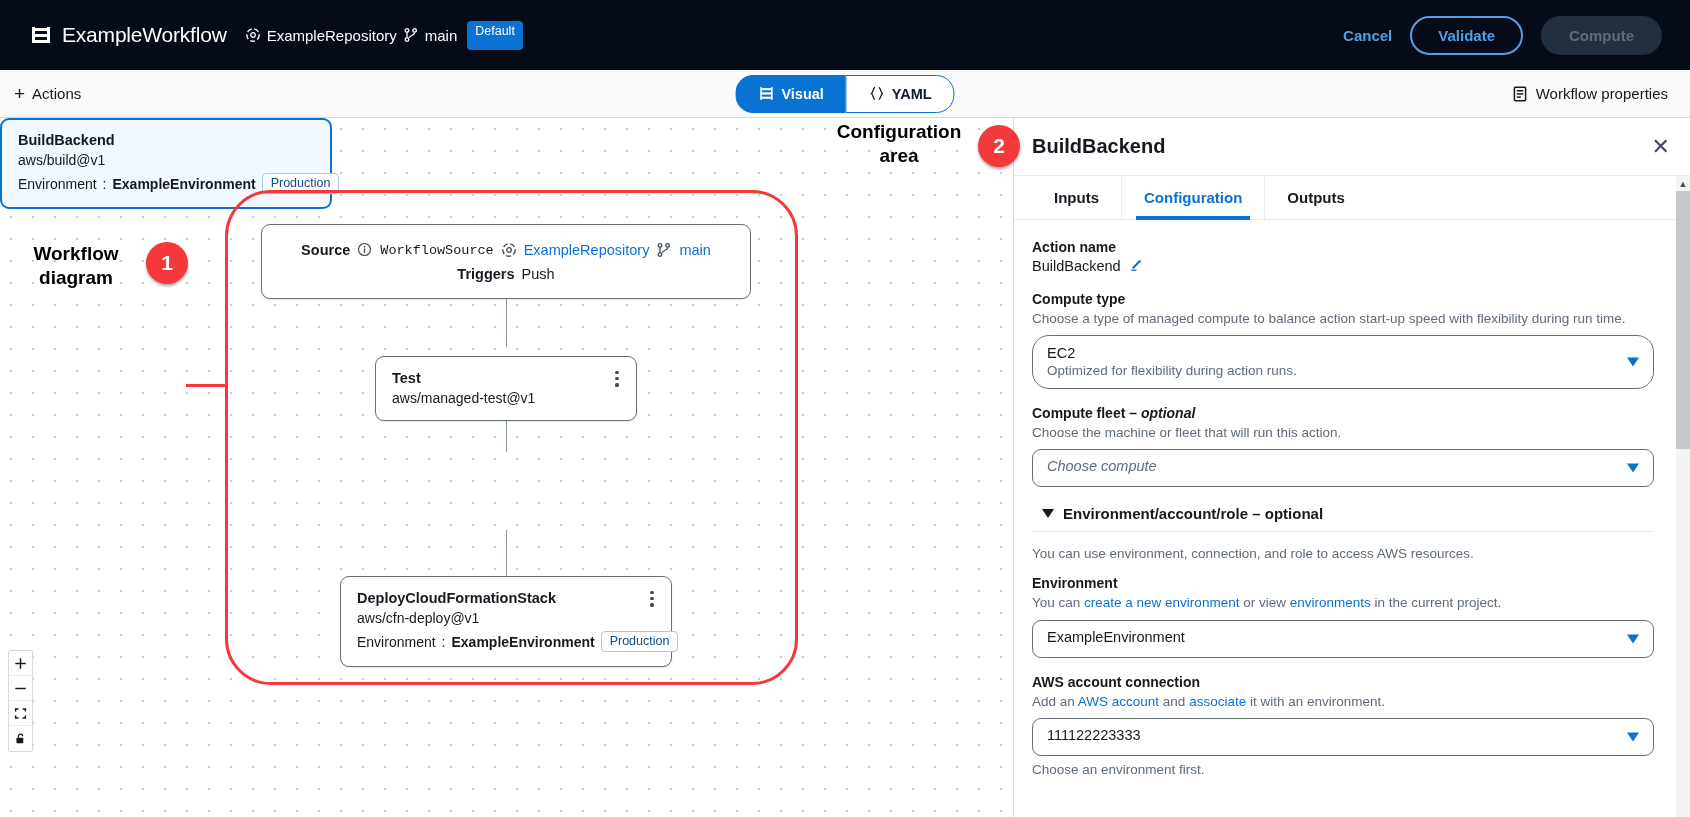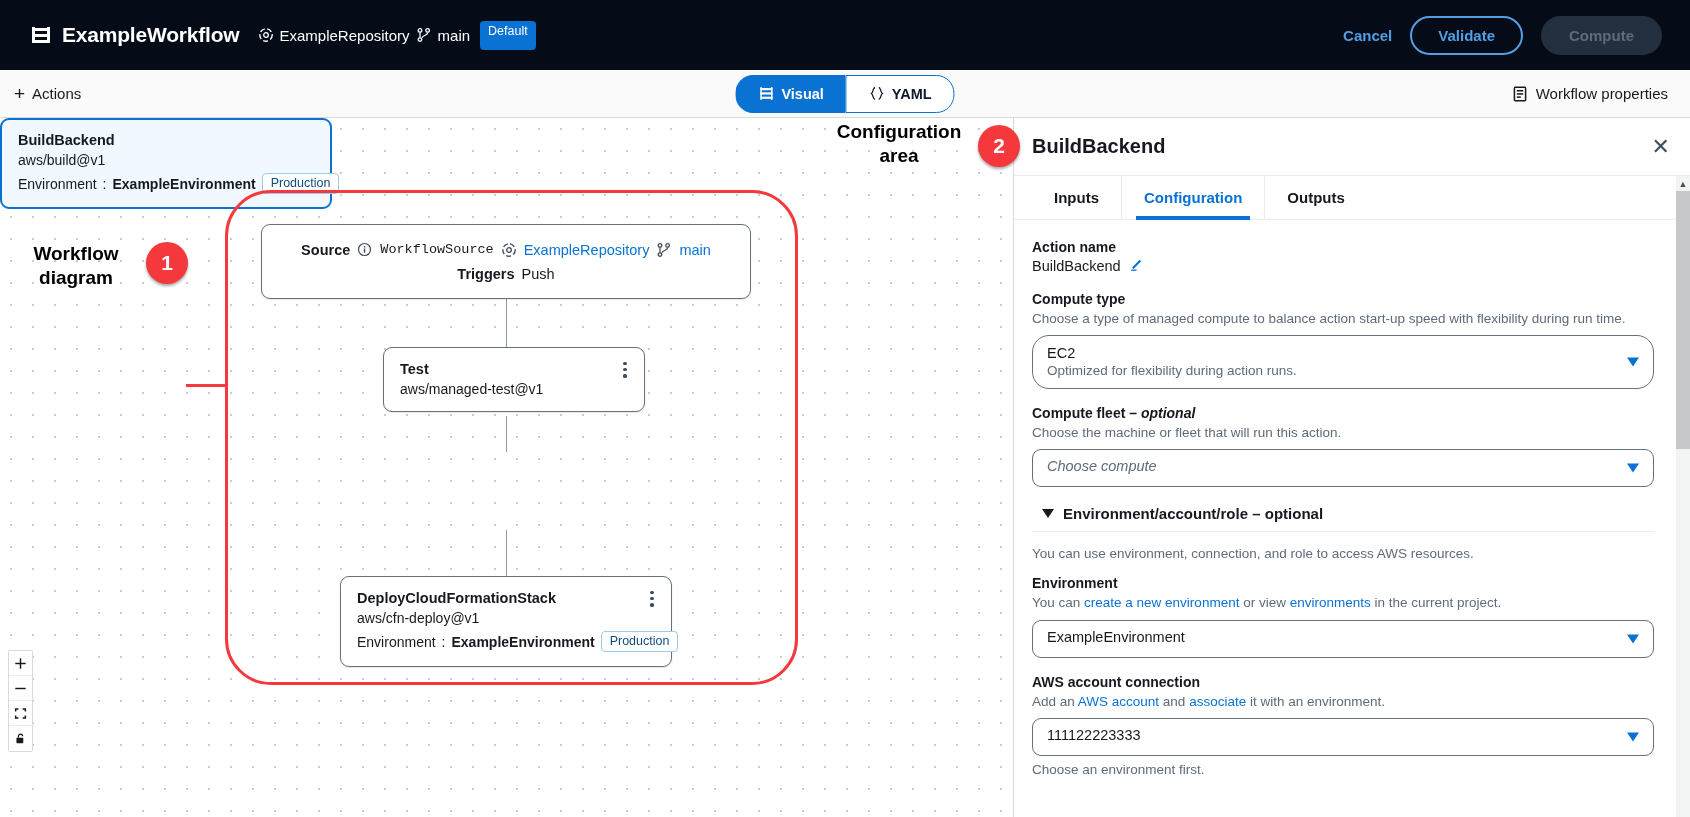--- a/index.html
+++ b/index.html
@@ -18,21 +18,21 @@
     display: flex; align-items: center;
   }
   .tb-left { display: flex; align-items: center; padding-left: 30px; gap: 10px; }
   .hamburger { width: 22px; height: 22px; position: relative; cursor: pointer; }
   .hamburger span { position: absolute; background: #fff; }
   .hamburger .h1 { left: 2px; top: 4px; width: 18px; height: 2.6px; }
   .hamburger .h2 { left: 2px; top: 10px; width: 18px; height: 2.6px; }
   .hamburger .h3 { left: 2px; top: 16px; width: 18px; height: 2.6px; }
   .hamburger .v1 { left: 2px; top: 3px; width: 2.6px; height: 16px; }
   .hamburger .v2 { left: 17.4px; top: 3px; width: 2.6px; height: 16px; }
-  .wf-title { color: #ffffff; font-size: 21px; font-weight: bold; letter-spacing: -0.2px; }
+  .wf-title { color: #ffffff; font-size: 21px; font-weight: normal; letter-spacing: -0.2px; }
   .repo-group { display: flex; align-items: center; gap: 6px; margin-left: 8px; }
   .repo-name, .branch-name { color: #ffffff; font-size: 15px; }
   .badge-default {
     background: #0972d3; color: #fff; font-size: 12.5px;
     border-radius: 4px; padding: 3px 8px 12px; margin-left: 4px;
   }
   .icon-sm { width: 16px; height: 16px; display: inline-block; vertical-align: middle; }
 
   .tb-right { margin-left: auto; display: flex; align-items: center; gap: 18px; padding-right: 28px; }
   .btn-link-cancel { color: #539fe5; font-size: 15px; font-weight: bold; background: none; border: none; cursor: pointer; font-family: inherit; }
@@ -79,28 +79,28 @@
     overflow: hidden;
   }
   .node {
     position: absolute; background: #fff; border: 1px solid #687078;
     border-radius: 9px; box-shadow: 0 1px 2px rgba(0,0,0,0.10);
   }
   .node-source {
     left: 261px; top: 106px; width: 490px; height: 75px;
     display: flex; flex-direction: column; justify-content: center; align-items: center; gap: 8px;
   }
-  .src-row { display: flex; align-items: flex-start; gap: 7px; font-size: 14.5px; color: #16191f; }
+  .src-row { display: flex; align-items: flex-end; gap: 7px; font-size: 14.5px; color: #16191f; }
   .src-label { font-weight: bold; }
   .src-mono { font-family: "Liberation Mono", monospace; font-size: 13.5px; color: #16191f; }
   .src-link { color: #0972d3; }
   .node-plain {
     width: 262px; padding: 13px 16px 14px;
   }
-  .node-test { left: 375px; top: 229px; margin-left: 8px; }
+  .node-test { left: 375px; top: 238px; }
   .node-deploy { left: 340px; top: 458px; width: 332px; }
   .node-build {
     left: 340px; top: 334px; width: 332px;
     background: #f1f8ff; border: 2px solid #0972d3; border-radius: 9px;
     padding: 12px 16px 13px;
   }
   .node-title { font-size: 14.5px; font-weight: bold; color: #16191f; margin-bottom: 4px; }
   .node-sub { font-size: 14px; color: #16191f; }
   .node-envrow { display: flex; align-items: center; gap: 6px; margin-top: 5px; font-size: 14px; color: #16191f; }
   .env-name { font-weight: bold; }

